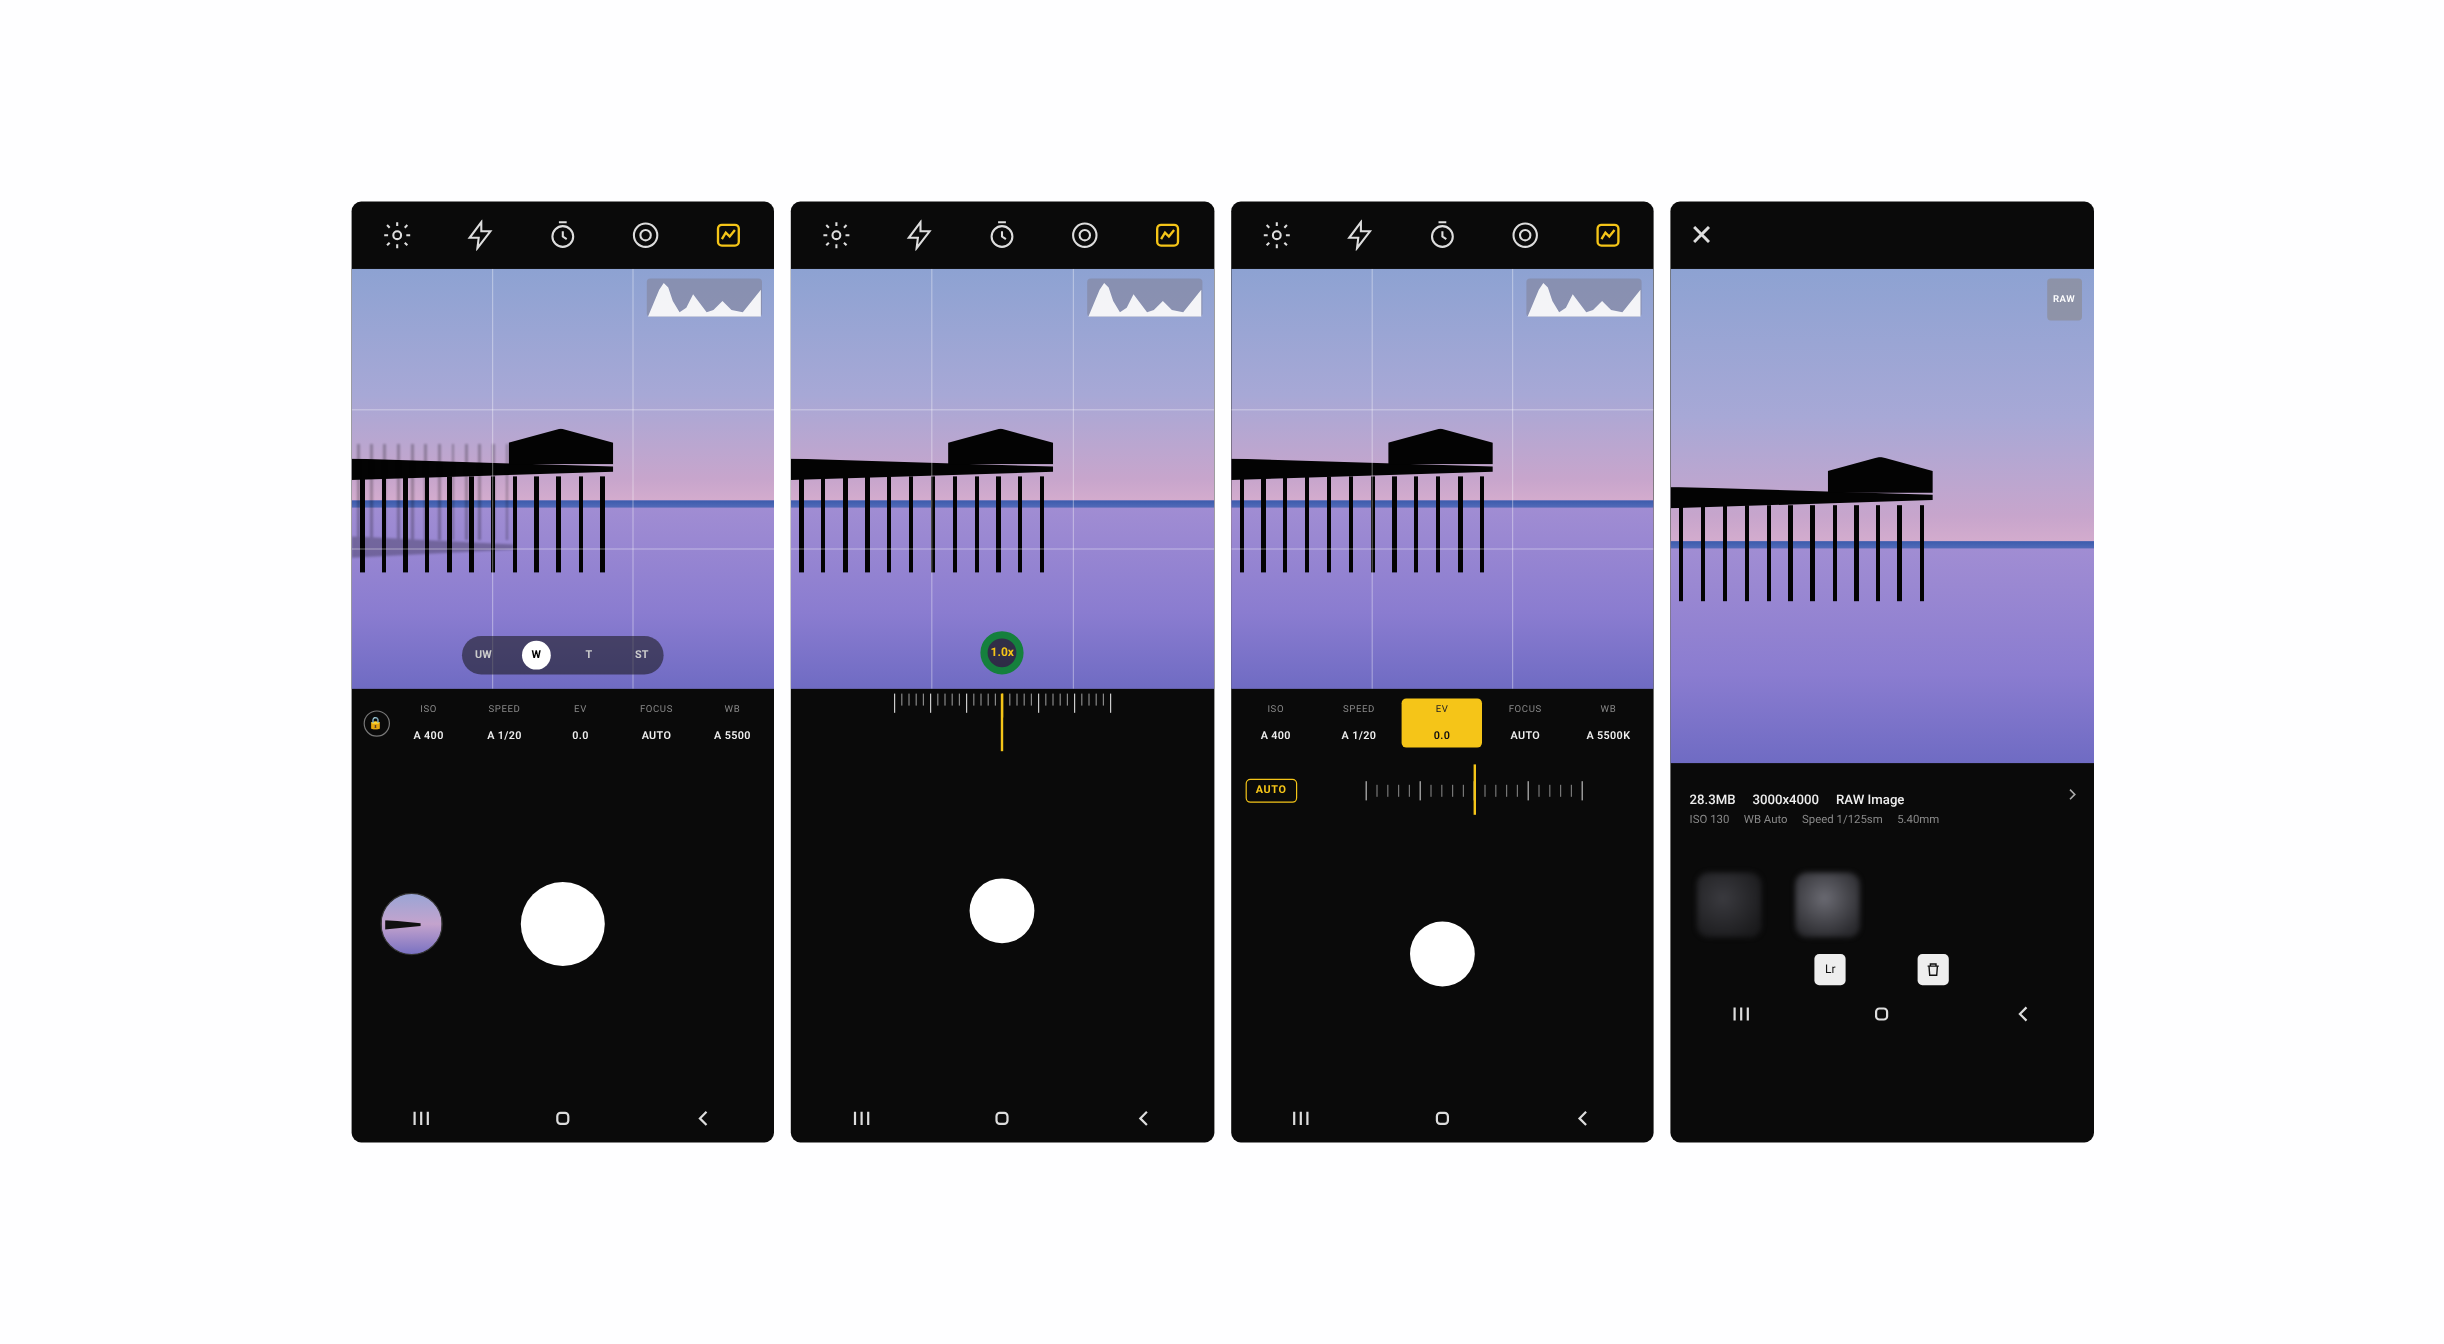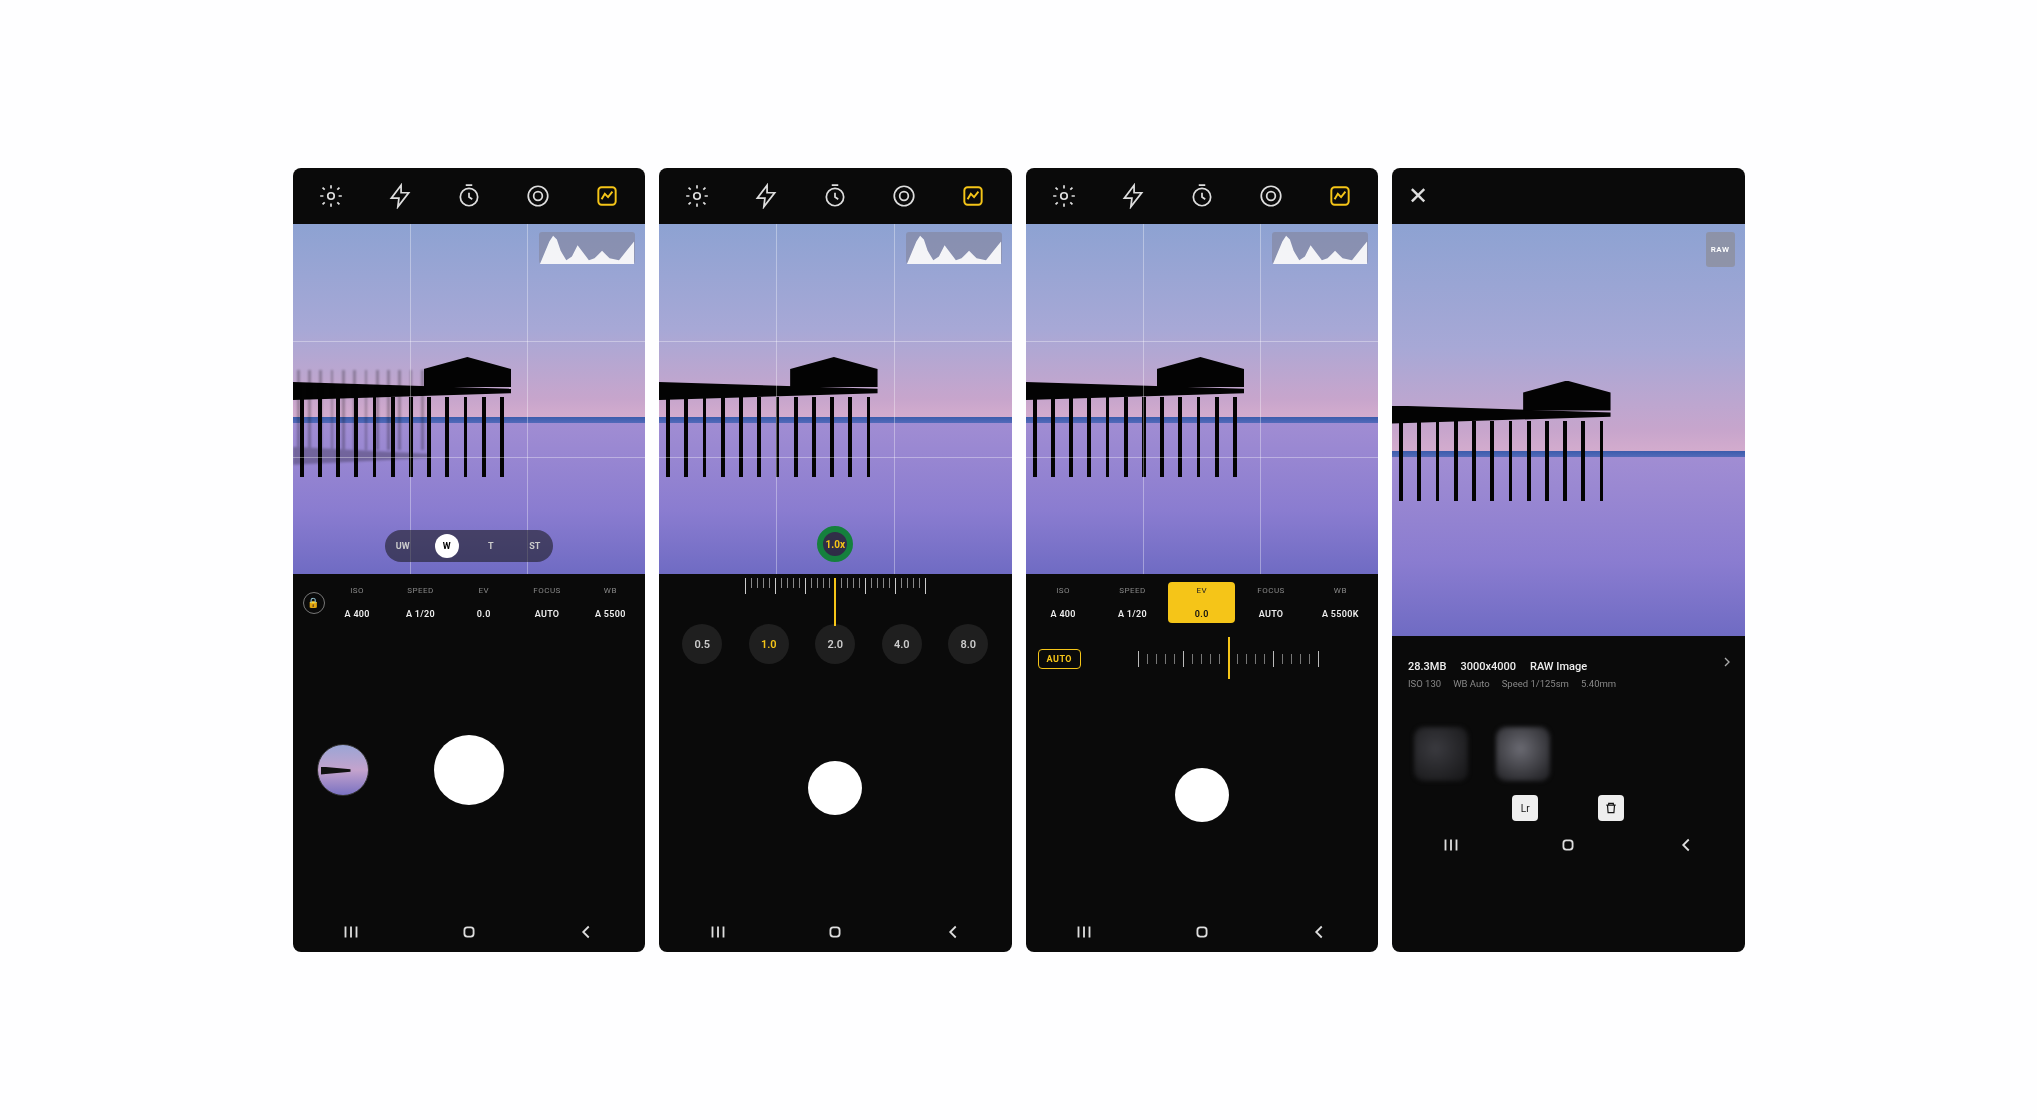--- a/index.html
+++ b/index.html
@@ -489,27 +489,20 @@
         <span class="tick"></span>
         <span class="tick tall"></span>
       <span class="tick"></span>
         <span class="tick"></span>
         <span class="tick"></span>
         <span class="tick"></span>
         <span class="tick tall"></span>
       <div class="pointer"></div>
     </div>
 
-    <div class="zoom-stops">
-      <div class="stop">0.5</div>
-      <div class="stop active">1.0</div>
-      <div class="stop">2.0</div>
-      <div class="stop">4.0</div>
-      <div class="stop">8.0</div>
-    </div>
 
     <div class="shutter-strip">
       <div class="shutter small"></div>
     </div>
 
     <div class="nav-bar">
       <span class="nav-icon">
           <svg viewBox="0 0 24 24" stroke="#ddd" stroke-width="2">
             <line x1="6" y1="6" x2="6" y2="18"></line>
             <line x1="12" y1="6" x2="12" y2="18"></line>

